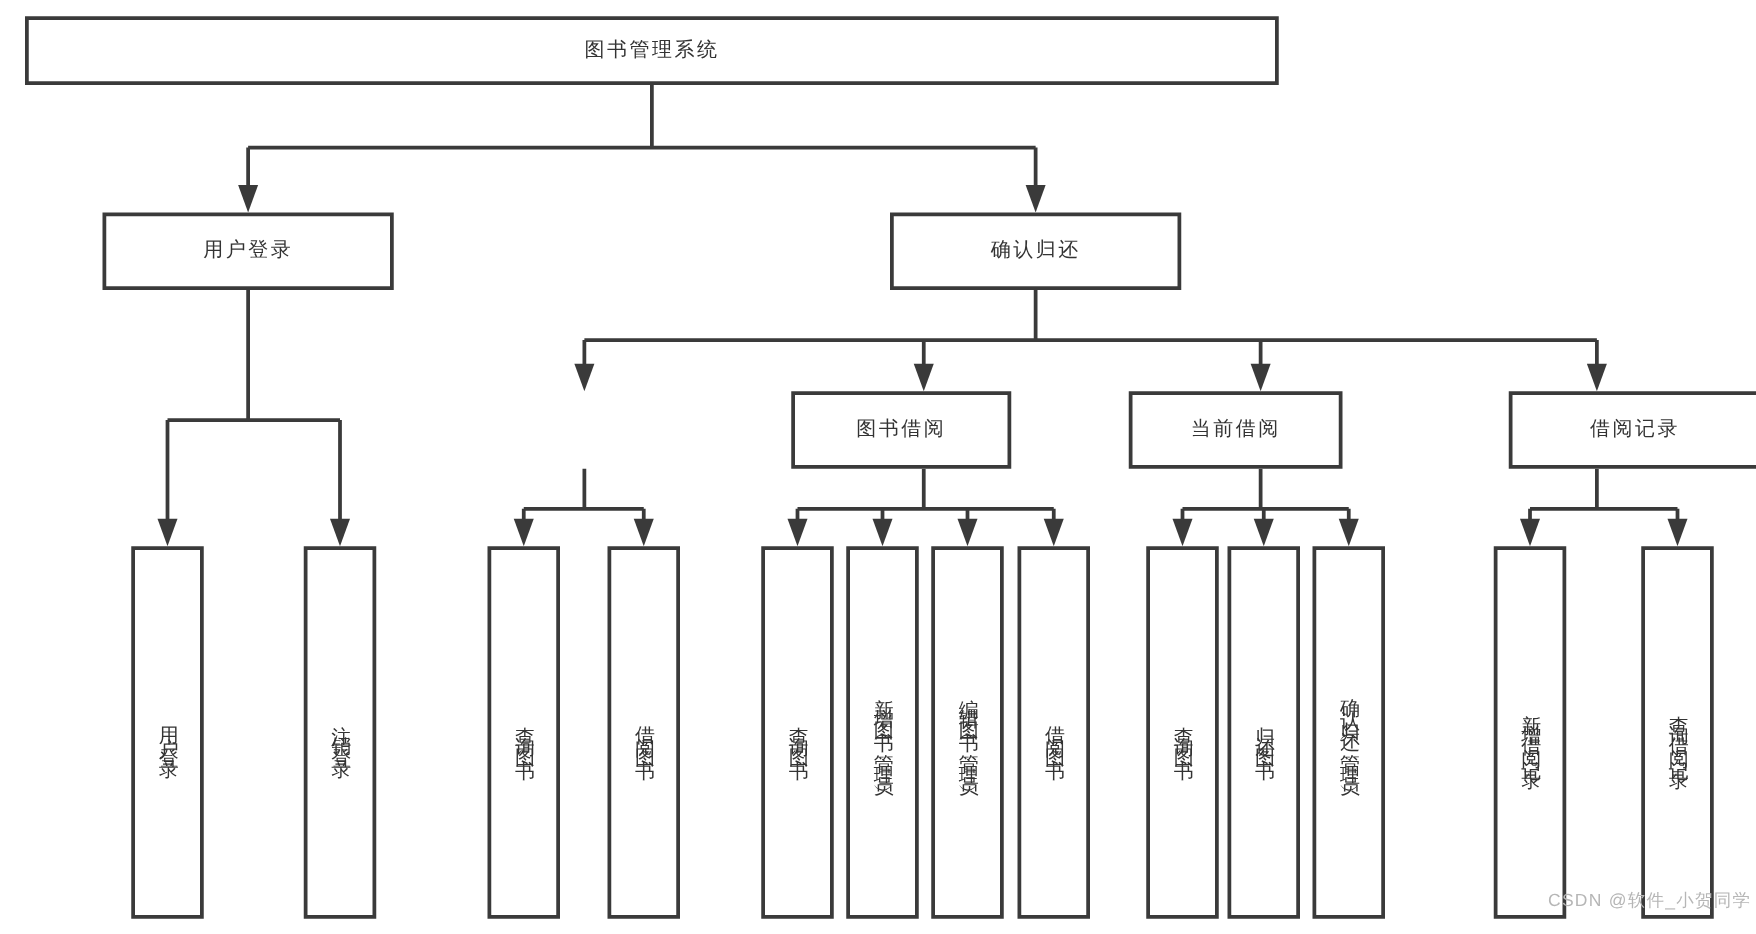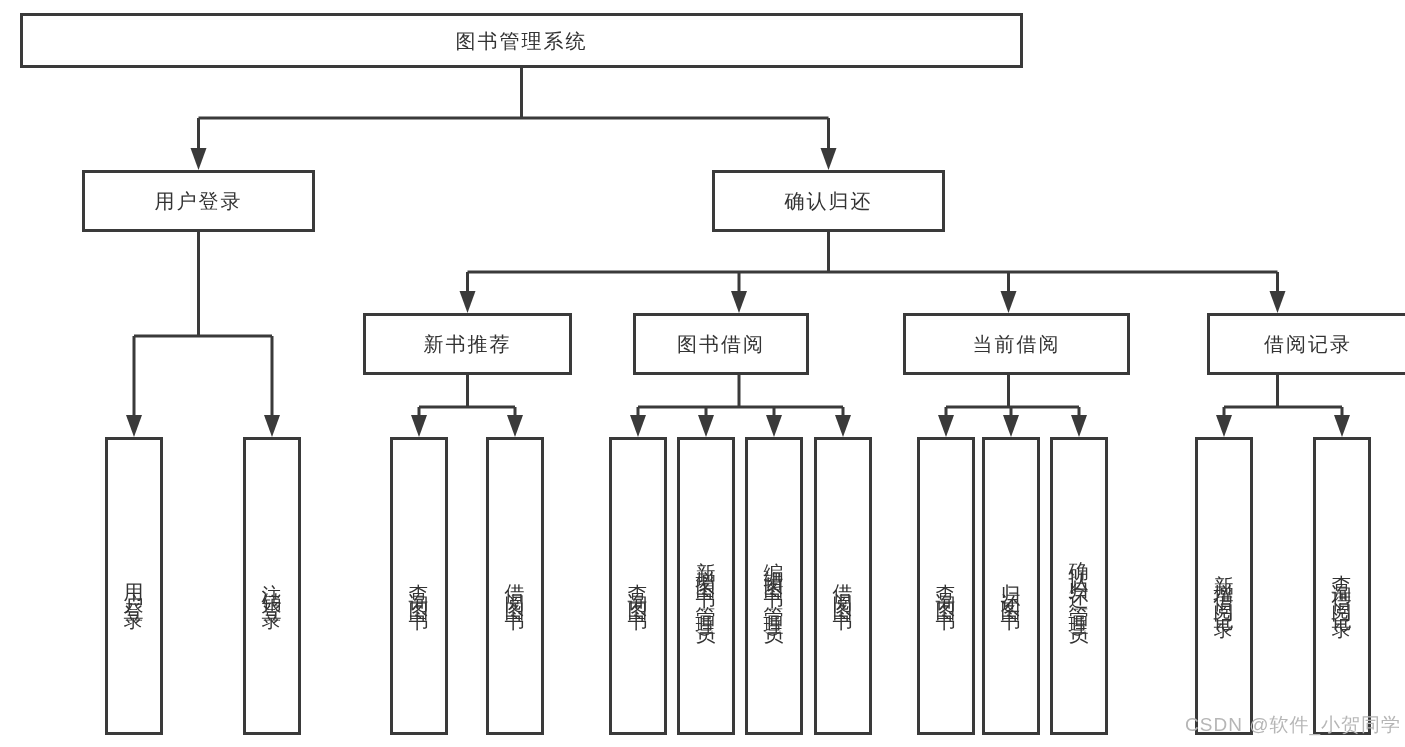--- a/index.html
+++ b/index.html
@@ -21,21 +21,21 @@
   .node{
     position:absolute;
     box-sizing:border-box;
     background:#ffffff;
     border:3px solid var(--box-border);
     display:flex;align-items:center;justify-content:center;
     color:var(--text);
     z-index:2;
   }
   .node .label{
-    font-size:20px;
+    font-size:16px;
     letter-spacing:2px;
     color:var(--text);
     line-height:1.2;
     white-space:nowrap;
   }
   .node.hbox{height:62px;}
   .node.root{left:20px;top:13px;width:1003px;height:55px;}
   .node.leaf{top:437px;width:58px;height:298px;}
   .node.leaf .label{
     writing-mode:vertical-rl;
@@ -43,40 +43,40 @@
     letter-spacing:9px;
     line-height:1;
     white-space:normal;
   }
   
   #node-user-login{left:82px;top:170px;width:233px;}
   #node-book-management{left:712px;top:170px;width:233px;}
   
   #node-new-book-recommend{left:363px;top:313px;width:209px;}
   #node-book-borrow{left:633px;top:313px;width:176px;}
-  #node-current-borrow{left:903px;top:313px;width:227px;}
+  #node-current-borrow{left:903px;top:313px;width:171px;}
   #node-borrow-records{left:1172px;top:313px;width:202px;margin-left:35px;}
   
   #leaf-user-login{left:105px;}
   #leaf-logout{left:243px;}
   #leaf-rec-query-book{left:390px;}
   #leaf-rec-borrow-book{left:486px;}
   #leaf-bor-query-book{left:609px;}
   #leaf-add-book-admin{left:677px;}
   #leaf-edit-book-admin{left:745px;}
   #leaf-bor-borrow-book{left:814px;}
   #leaf-cur-query-book{left:917px;}
   #leaf-return-book{left:982px;}
   #leaf-confirm-return-admin{left:1050px;}
   #leaf-add-borrow-record{left:1195px;}
   #leaf-query-borrow-record{left:1313px;}
   .watermark{
     position:absolute;
     right:4px;top:712px;
-    font-size:19px;
+    font-size:14px;
     color:var(--watermark);
     z-index:5;
     letter-spacing:1px;
     white-space:nowrap;
   }
 </style>
 </head>
 <body>
 
 <div id="canvas">
@@ -137,23 +137,20 @@
     <span class="label">图书管理系统</span>
   </div>
 
   <div class="node hbox" id="node-user-login">
     <span class="label">用户登录</span>
   </div>
   <div class="node hbox" id="node-book-management">
     <span class="label">确认归还</span>
   </div>
 
-  <div class="node hbox" id="node-new-book-recommend">
-    <span class="label">新书推荐</span>
-  </div>
   <div class="node hbox" id="node-book-borrow">
     <span class="label">图书借阅</span>
   </div>
   <div class="node hbox" id="node-current-borrow">
     <span class="label">当前借阅</span>
   </div>
   <div class="node hbox" id="node-borrow-records">
     <span class="label">借阅记录</span>
   </div>
 

